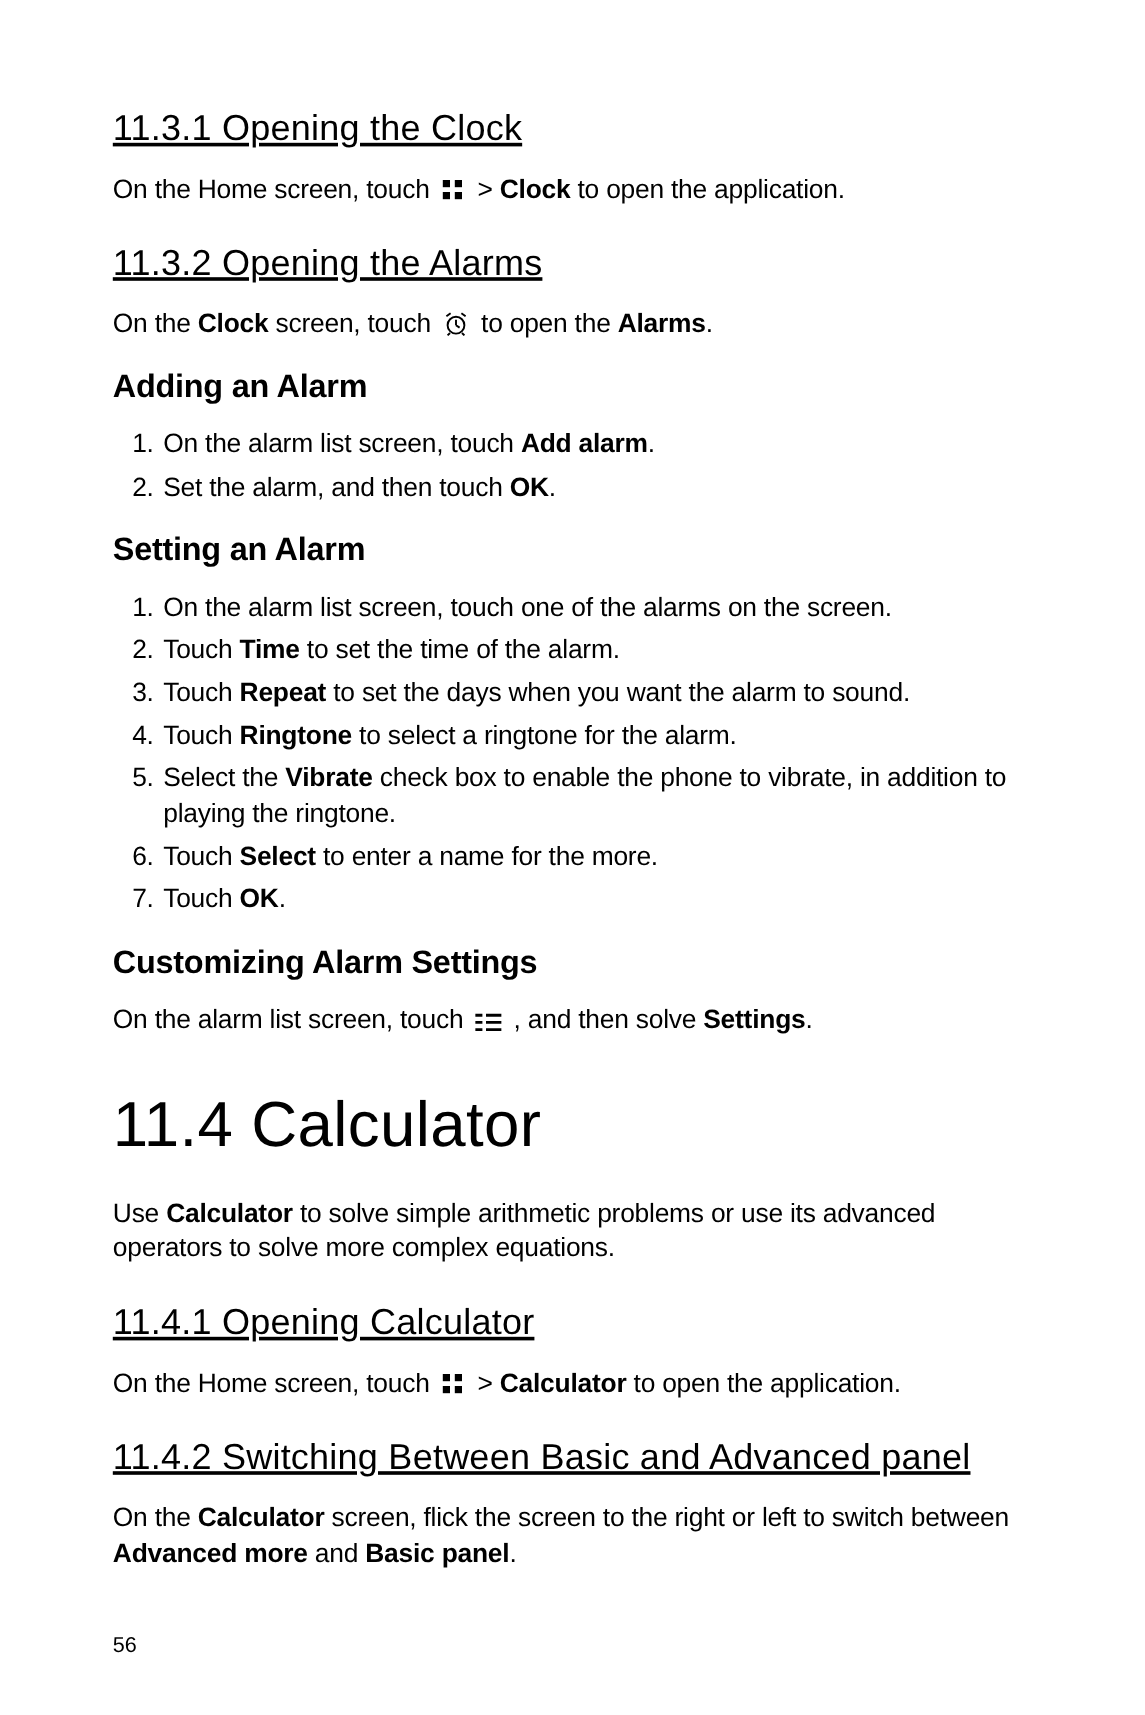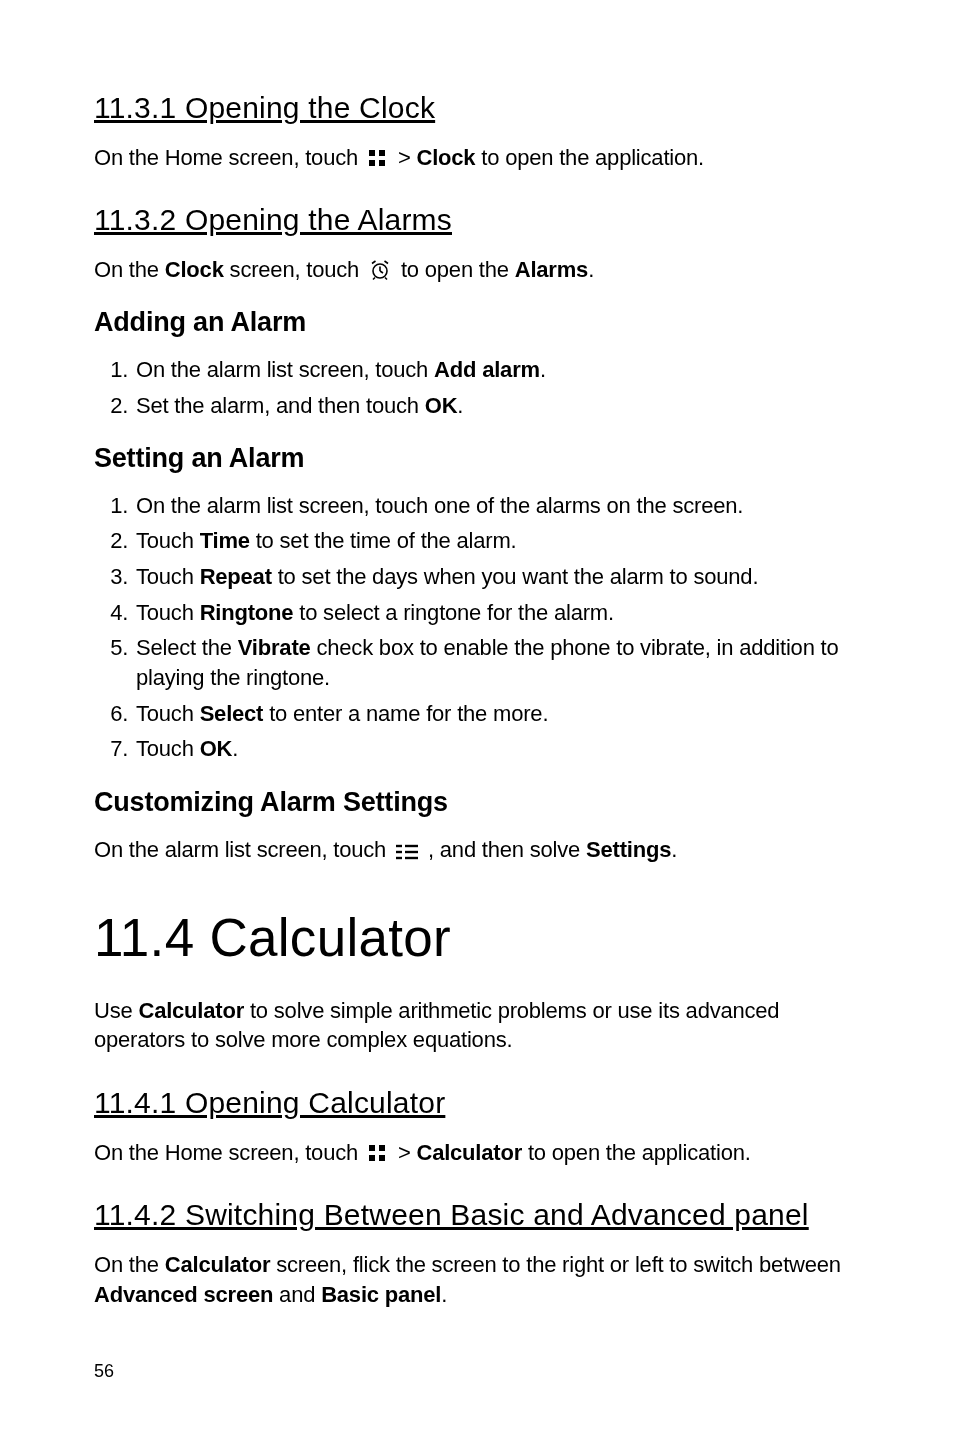--- a/index.html
+++ b/index.html
@@ -164,16 +164,16 @@
       <rect x="11" y="1" width="6" height="6" fill="#000"></rect>
       <rect x="1" y="11" width="6" height="6" fill="#000"></rect>
       <rect x="11" y="11" width="6" height="6" fill="#000"></rect>
     </svg>
   </span>
   <span>  &gt; </span><span class="bold-run">Calculator</span><span> to open the application.</span>
 </div>
 
 <div class="h2">11.4.2  Switching Between Basic and Advanced panel</div>
 <div class="para">
-  <span>On the </span><span class="bold-run">Calculator</span><span> screen, flick the screen to the right or left to switch between </span><span class="bold-run">Advanced screen</span><span> and </span><span class="bold-run">Basic panel</span><span>.</span>
+  <span>On the </span><span class="bold-run">Calculator</span><span> screen, flick the screen to the right or left to switch between </span><span class="bold-run">Advanced more</span><span> and </span><span class="bold-run">Basic panel</span><span>.</span>
 </div>
 
 <div class="page-num">56</div>
 
 </body></html>

